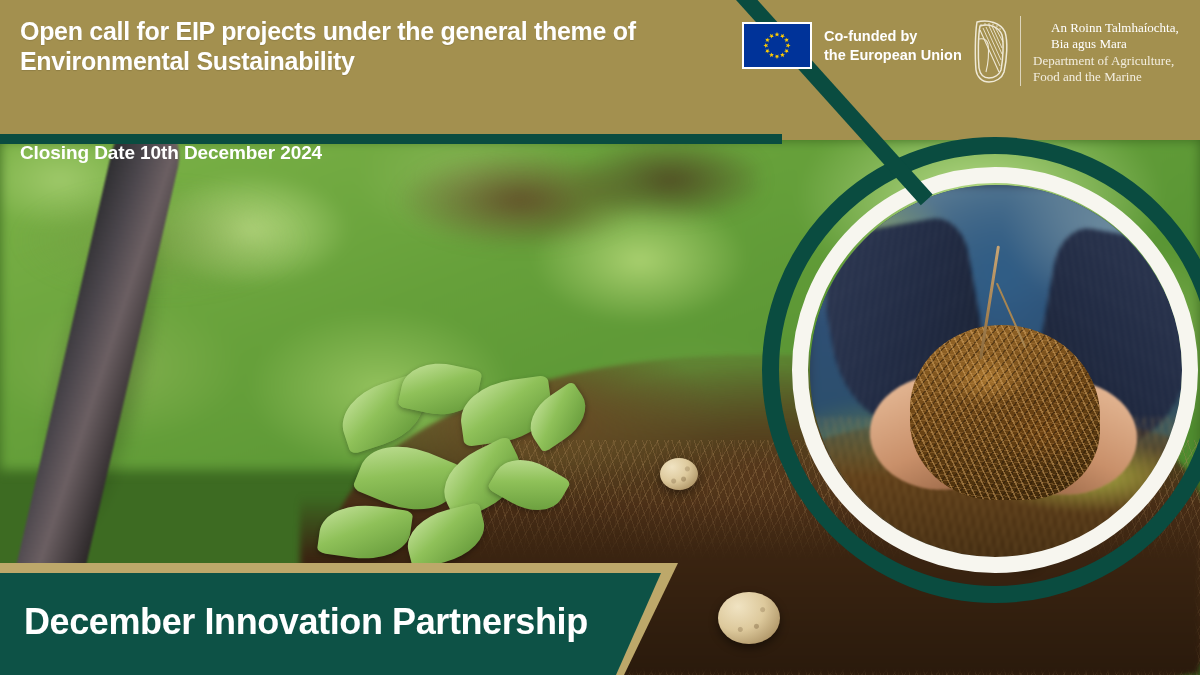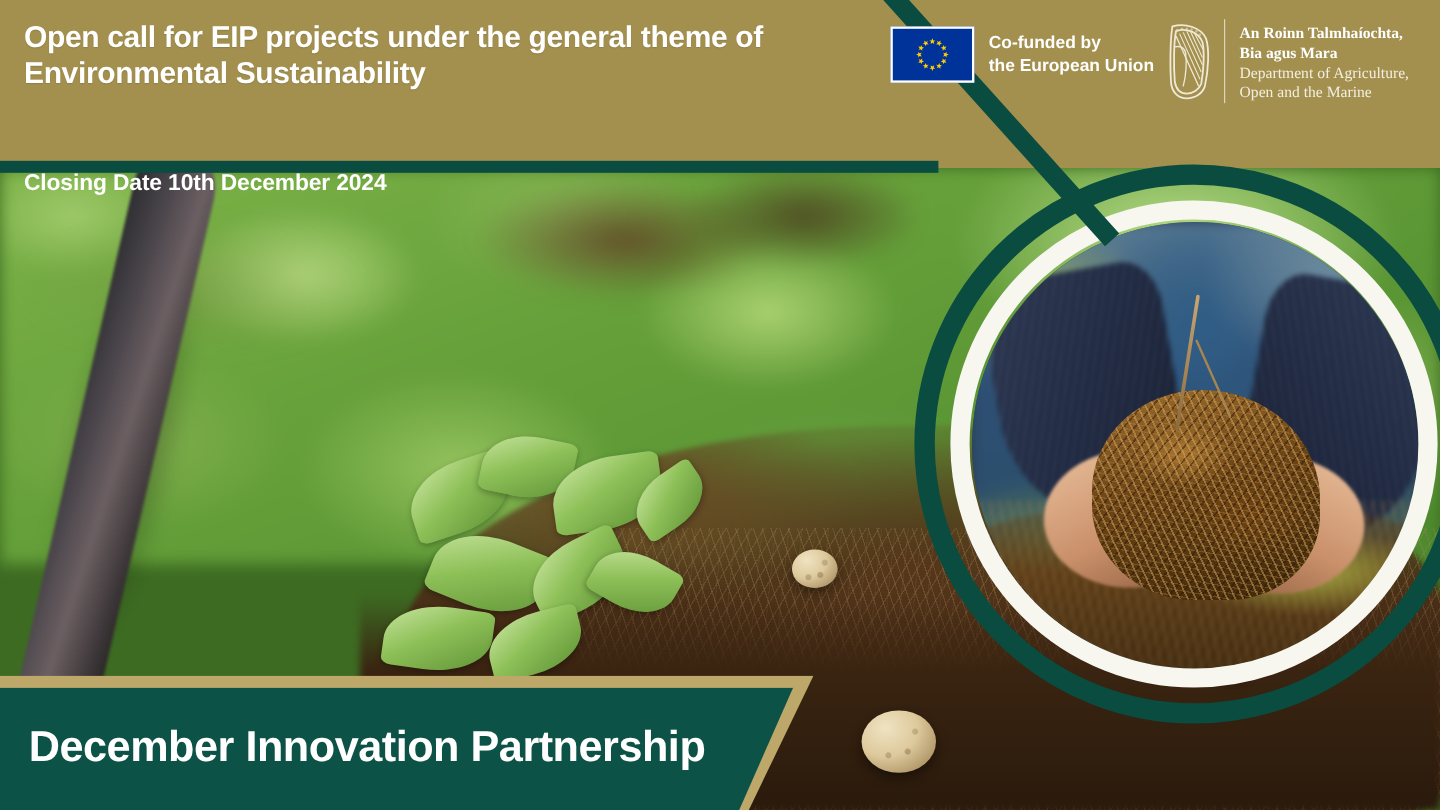--- a/index.html
+++ b/index.html
@@ -144,21 +144,21 @@
     position:relative; width:70px; height:47px; background:#003399;
     border:2px solid #ffffff;
   }
   .eu-text{ color:#ffffff; font-size:14.5px; font-weight:700; line-height:1.28; white-space:pre-line; }
 
   
   .dafm{ position:absolute; left:968px; top:14px; display:flex; align-items:flex-start; gap:0px; }
   .harp{ width:46px; height:74px; }
   .dafm-divider{ width:1px; height:70px; background:#e8e2cf; opacity:.85; margin:2px 12px 0 6px; }
   .dafm-text{ font-family:"Liberation Serif", serif; color:#ffffff; padding-top:6px; }
-  .dafm-irish{ font-size:13px; font-weight:700; line-height:1.26; white-space:pre-line; }
+  .dafm-irish{ font-size:13px; font-weight:400; line-height:1.26; white-space:pre-line;margin-left:18px; }
   .dafm-eng{ font-size:13px; font-weight:400; line-height:1.26; white-space:pre-line; color:#f3eee0; }
 
   
   .circle-wrap{ position:absolute; left:0; top:0; width:1200px; height:675px; }
   .ring-green{
     position:absolute; left:762px; top:137px; width:466px; height:466px;
     border-radius:50%;
     border:17px solid #0a4c40;
   }
   .ring-white{
@@ -396,21 +396,21 @@
           <circle cx="25" cy="10.5" r="1"></circle>
         <circle cx="29" cy="12" r="1"></circle>
           <circle cx="32" cy="15" r="1"></circle>
       </g>
     </svg>
     <div class="dafm-divider"></div>
     <div class="dafm-text">
       <div class="dafm-irish">An Roinn Talmhaíochta,
 Bia agus Mara</div>
       <div class="dafm-eng">Department of Agriculture,
-Open and the Marine</div>
+Food and the Marine</div>
     </div>
   </div>
 
   <div class="bottom-band-border"></div>
   <div class="bottom-band"></div>
   <div class="bottom-text">December Innovation Partnership</div>
 
 </div>
 
 </body></html>

